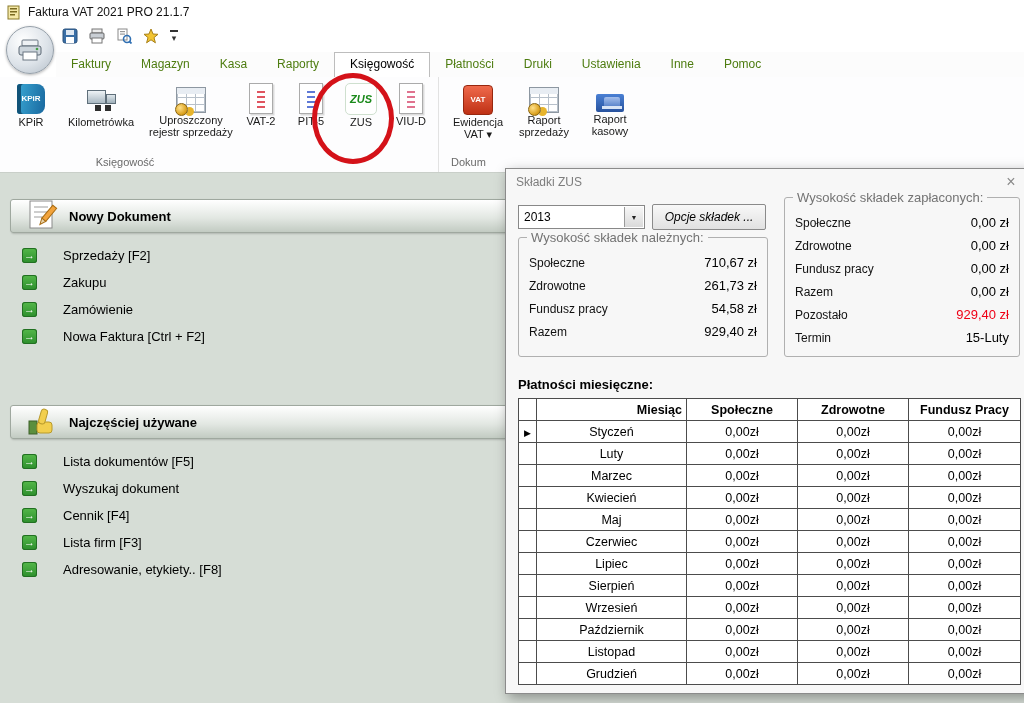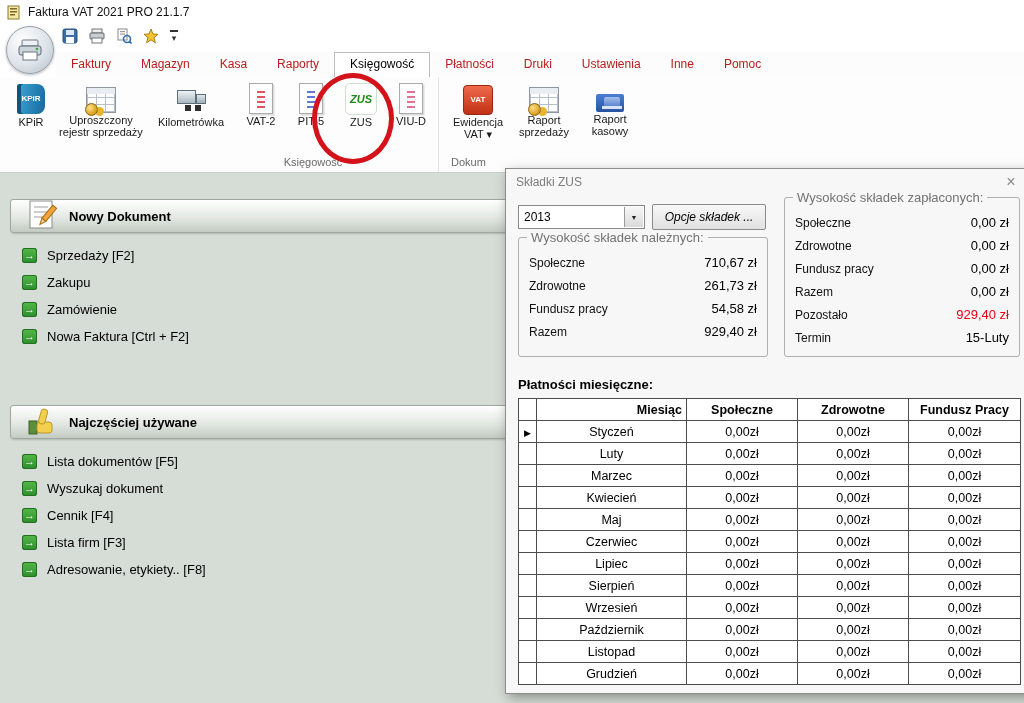--- a/index.html
+++ b/index.html
@@ -15,28 +15,28 @@
     background:radial-gradient(circle at 35% 30%,#ffffff,#dde3e9 55%,#b4bec8);
     border:1px solid #96a0aa;display:flex;align-items:center;justify-content:center;
     box-shadow:0 1px 3px rgba(0,0,0,.3);z-index:6;cursor:pointer;}
   
   .qat{position:absolute;top:27px;left:62px;height:18px;display:flex;align-items:center;gap:11px;}
   .qicon{width:16px;height:16px;display:block;cursor:pointer;}
   .qat .caret{font-size:9px;color:#333;cursor:pointer;line-height:8px;text-align:center;}
   .qat .caret .bar{display:block;width:8px;height:1.5px;background:#333;margin:0 auto 2px;}
   
   .tabs{position:absolute;top:52px;left:56px;right:0;height:25px;display:flex;background:#fcfcfc;border-bottom:1px solid #d2d2d2;}
-  .tab{padding:0 15px;line-height:24px;font-size:12px;color:#b91c1c;cursor:pointer;white-space:nowrap;}
+  .tab{padding:0 15px;line-height:24px;font-size:12px;color:#4d7c0f;cursor:pointer;white-space:nowrap;}
   .tab.active{background:#fff;border:1px solid #bdbdbd;border-bottom:1px solid #fff;line-height:22px;margin-bottom:-1px;color:#000;}
   
   .ribbon{position:absolute;top:77px;left:0;width:1024px;height:95px;background:#fdfdfe;border-bottom:1px solid #c9cfc9;display:flex;z-index:2;}
   .ribbon-group{height:100%;display:flex;flex-direction:column;}
   .ribbon-items{flex:1;display:flex;align-items:flex-start;padding:4px 2px 0 6px;}
   .group-label{height:16px;font-size:11px;color:#6a6a6a;line-height:13px;}
-  .group1{border-right:1px solid #e2e2e2;align-items:flex-end;}
+  .group1{border-right:1px solid #e2e2e2;}
   .group1 .group-label{width:250px;text-align:center;}
   .group2 .group-label{padding-left:12px;}
   .ribbon-item{display:flex;flex-direction:column;align-items:center;text-align:center;font-size:11px;line-height:12px;color:#1a1a1a;padding:2px 1px;cursor:pointer;}
   .ribbon-item.sm{width:48px;}
   .ribbon-item.md{width:64px;}
   .ribbon-item.lg{width:88px;}
   .rlabel{margin-top:1px;}
   
   .ricon{width:32px;height:32px;position:relative;display:flex;align-items:center;justify-content:center;}
   .ricon-text{font-weight:bold;}
@@ -68,21 +68,21 @@
   
   .main{position:absolute;top:172px;left:0;right:0;bottom:0;background:#d6ddd6;border-top:1px solid #8f9b8f;}
   .panel{position:absolute;left:10px;width:676px;}
   #panel-new{top:26px;} #panel-freq{top:232px;}
   .panel-header{position:relative;height:32px;border:1px solid #9fa89f;border-radius:3px;
     background:linear-gradient(180deg,#ffffff 0%,#e3e8e3 55%,#c2cbc2 100%);
     display:flex;align-items:center;padding-left:58px;font-weight:bold;font-size:13px;color:#000;
     box-shadow:1px 1px 2px rgba(0,0,0,.18);}
   .phicon{position:absolute;left:12px;top:-4px;width:38px;height:38px;}
   .panel-items{margin-top:9px;}
-  .panel-item{display:flex;align-items:center;gap:10px;height:27px;font-size:13px;color:#000;cursor:pointer;padding-left:12px;}
+  .panel-item{display:flex;align-items:center;gap:26px;height:27px;font-size:13px;color:#000;cursor:pointer;padding-left:12px;}
   .go-icon{flex:none;width:15px;height:15px;border-radius:3px;background:linear-gradient(#55b84a,#2c8e2c);
     color:#fff;font-size:11px;font-weight:bold;display:flex;align-items:center;justify-content:center;
     box-shadow:inset 0 0 0 1px #226f22;}
   .go-icon::before{content:"→";margin-top:-1px;}
   
   .dialog{position:absolute;left:488px;top:168px;width:526px;height:524px;background:#f7f7f7;border:1px solid #8b8b8b;
     box-shadow:3px 4px 12px rgba(0,0,0,.35);z-index:40;font-size:12px;margin-left:17px;}
   .dlg-title{height:26px;display:flex;align-items:center;padding:0 10px;color:#7d7d7d;font-size:12px;}
   .dlg-close{margin-left:auto;font-size:16px;color:#8a8a8a;cursor:pointer;width:22px;text-align:center;line-height:20px;}
   .combo{position:absolute;left:12px;top:36px;width:120px;height:22px;background:#fff;border:1px solid #888;display:flex;align-items:center;padding-left:5px;cursor:pointer;}
@@ -183,31 +183,31 @@
     <div class="ribbon-items">
 
         <div class="ribbon-item sm">
           <span class="ricon kpir-icon">
             <span class="ricon-text">KPiR</span>
           </span>
           <span class="rlabel">KPiR</span>
         </div>
 
         <div class="ribbon-item lg">
+          <span class="ricon mileage-icon">
+            <span class="ricon-text"></span>
+          </span>
+          <span class="rlabel">Kilometrówka</span>
+        </div>
+
+        <div class="ribbon-item lg">
           <span class="ricon sales-register-icon">
             <span class="ricon-text"></span>
           </span>
           <span class="rlabel">Uproszczony rejestr sprzedaży</span>
-        </div>
-
-        <div class="ribbon-item lg">
-          <span class="ricon mileage-icon">
-            <span class="ricon-text"></span>
-          </span>
-          <span class="rlabel">Kilometrówka</span>
         </div>
 
         <div class="ribbon-item sm">
           <span class="ricon vat7-doc-icon">
             <span class="ricon-text"></span>
           </span>
           <span class="rlabel">VAT-2</span>
         </div>
 
         <div class="ribbon-item sm">

